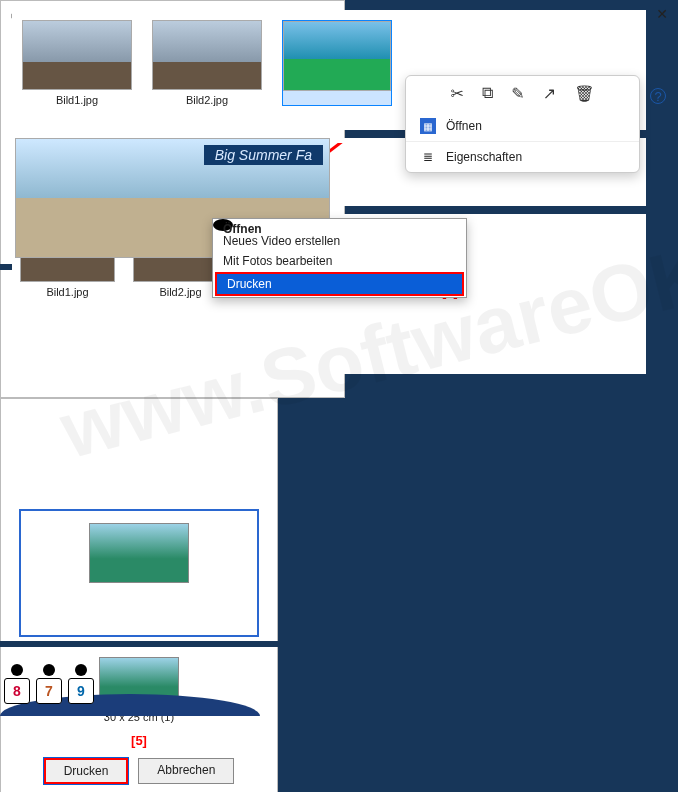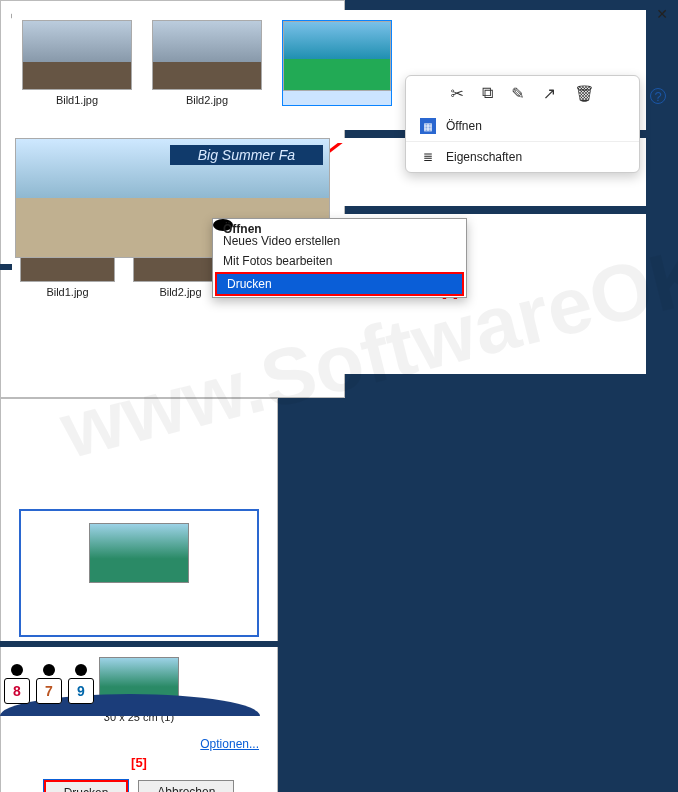--- a/index.html
+++ b/index.html
@@ -50,21 +50,21 @@
   .panel3 { left:12px; top:384px; width:345px; height:398px; background:#fff; border:1px solid #bbb; }
   .panel4 { left:365px; top:384px; width:278px; height:398px; background:#fff; border:1px solid #bbb; }
   .wiz-title { padding:6px 10px; display:flex; align-items:center; gap:6px; font-size:12px; }
   .wiz-q { padding:14px 28px; color:#003a8c; font-size:14px; }
   .wiz-row { display:flex; gap:20px; padding:4px 18px; align-items:flex-end; }
   .wiz-col { display:flex; flex-direction:column; gap:2px; font-size:12px; }
   .sel { border:1px solid #777; padding:2px 6px; display:flex; align-items:center; justify-content:space-between; gap:6px; font-size:12px; background:#fff; }
   .sel.red { border:2px solid red; }
   .chev { color:#555; font-size:10px; }
   .preview { margin:14px 14px 6px; height:120px; border:1px solid #aaa; background:linear-gradient(#cee8ff, #8fb8d0 50%, #c0b090 50%); position:relative; display:flex; align-items:flex-start; justify-content:flex-end; }
-  .preview .title { background:#103a6b; color:#d8e9ff; font-style:italic; font-size:14px; padding:2px 28px; margin:6px; }
+  .preview .title { background:#103a6b; color:#d8e9ff; font-style:italic; font-size:14px; padding:2px 11px; margin:6px; }
   .pager { padding:4px 14px; display:flex; align-items:center; gap:10px; font-size:12px; }
   .pager .arrow-btn { border:1px solid #4a7cc5; border-radius:50%; width:18px; height:18px; display:inline-flex; align-items:center; justify-content:center; color:#1a56a7; font-size:10px; }
   .chk { display:flex; align-items:flex-start; gap:6px; padding:4px 14px; font-size:12px; }
   
   .close { position:absolute; right:10px; top:6px; font-size:14px; }
   .help { position:absolute; right:12px; top:88px; color:#1a56a7; font-size:13px; border:1px solid #1a56a7; border-radius:50%; width:16px; height:16px; display:flex; align-items:center; justify-content:center; }
   .thumb-pane { margin:110px 18px 4px; border:2px solid #2a67d0; padding:12px; height:128px; display:flex; flex-direction:column; align-items:center; }
   .thumb-pane .mini { width:100px; height:60px; border:1px solid #888; background:linear-gradient(#9cd2e6, #2a8a66 60%); }
   .opts { text-align:right; padding:4px 18px; color:#0a5ed7; font-size:12px; }
   .btnrow { display:flex; gap:10px; justify-content:center; padding:10px; }
@@ -198,21 +198,20 @@
   <span class="close">✕</span>
   <span class="help">?</span>
   <div class="thumb-pane">
     <div class="mini"></div>
   </div>
   <div style="height:6px;background:#173659;margin:0 -1px;"></div>
   <div style="padding:10px 18px; display:flex; flex-direction:column; align-items:center;">
     <div class="mini" style="width:80px;height:50px;border:1px solid #888;background:linear-gradient(#9cd2e6,#2a8a66 60%);"></div>
     <div class="cap" style="font-size:11px;margin-top:4px;">30 x 25 cm (1)</div>
   </div>
-  <div class="opts"><span style="text-decoration:underline;cursor:default;">Optionen...</span></div>
   <div style="text-align:center;"><span class="badge" style="position:static;">[5]</span></div>
   <div class="btnrow">
     <div class="btn red">Drucken</div>
     <div class="btn">Abbrechen</div>
   </div>
 </div>
 
 <div class="table"></div>
 <div class="people">
   <div class="person">

